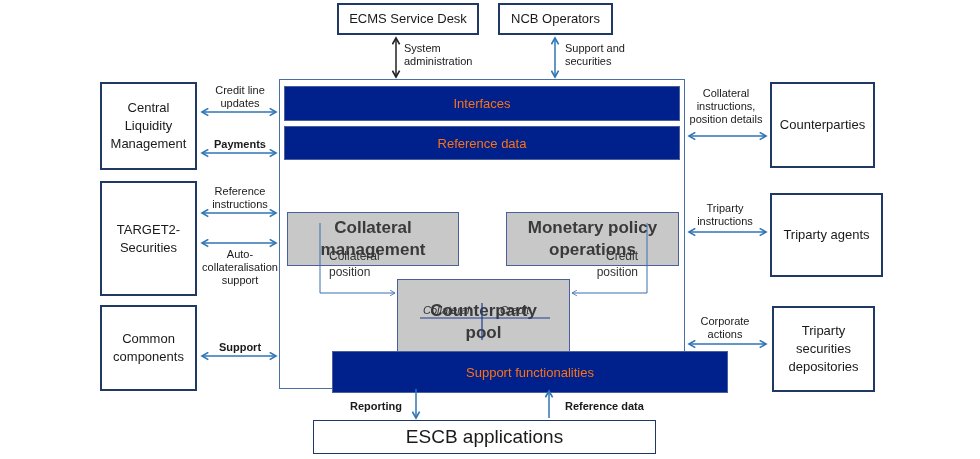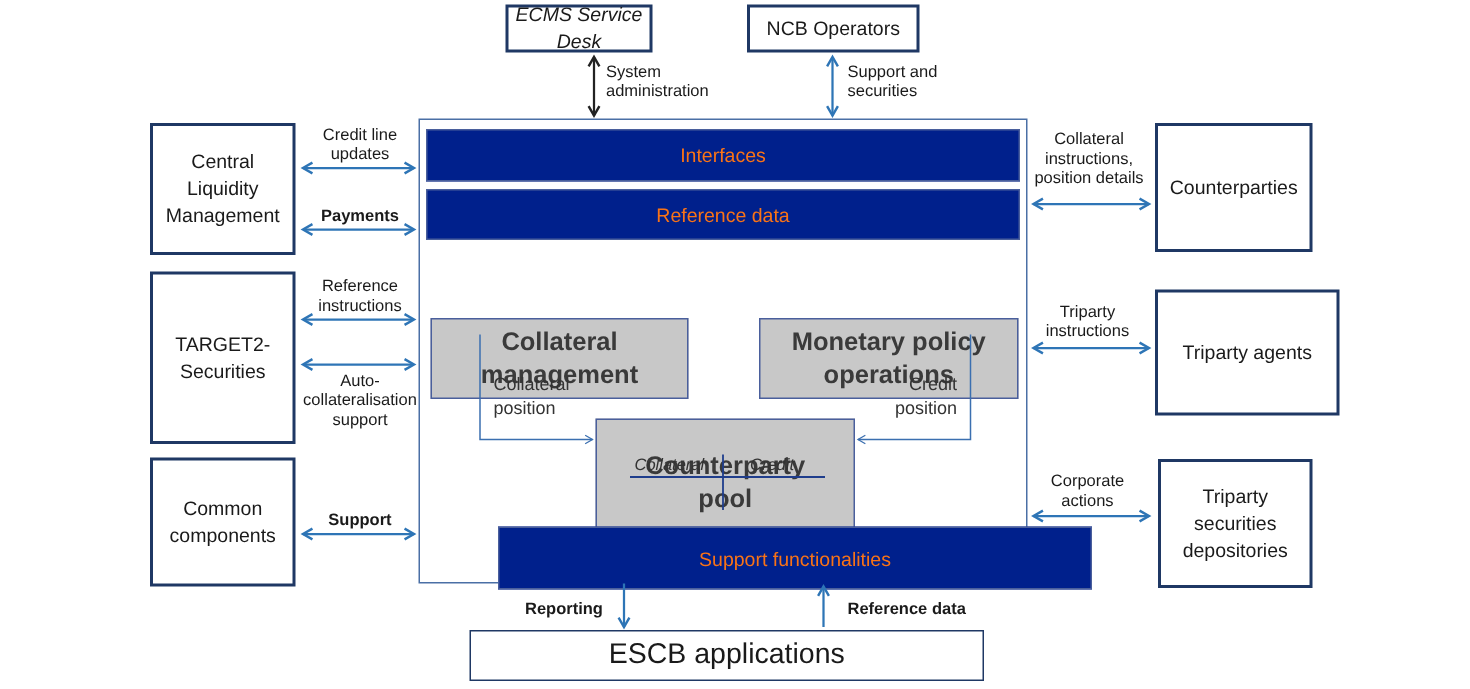--- a/index.html
+++ b/index.html
@@ -9,21 +9,21 @@
   .gray { position:absolute; box-sizing:border-box; background:#c8c8c8; border:1.5px solid #4a5f9c; color:#3a3a3a; font-weight:bold; display:flex; align-items:center; justify-content:center; text-align:center; font-size:17px; line-height:22px;margin-top:43px; }
   .lbl { position:absolute; font-size:11px; line-height:13px; text-align:center; color:#1a1a1a; }
   .lbl-left { text-align:left; }
   .inner-lbl { position:absolute; font-size:12px; line-height:16px; color:#333; }
   .main { position:absolute; left:279px; top:79px; width:406px; height:310px; box-sizing:border-box; border:1.5px solid #4a6fa5; background:#fff; }
   svg.overlay { position:absolute; left:0; top:0; width:980px; height:459px; pointer-events:none; }
 </style>
 </head>
 <body>
 
-<div class="box" style="left:337px;top:3px;width:98px;height:32px;font-style:italic;">
+<div class="box" style="left:337px;top:3px;width:142px;height:32px;">
     <span>ECMS Service Desk</span>
   </div>
 <div class="box" style="left:498px;top:3px;width:115px;height:32px;">
     <span>NCB Operators</span>
   </div>
 
 <div class="lbl lbl-left" style="left:404px;top:42px;"><span>System</span><br><span>administration</span></div>
 <div class="lbl lbl-left" style="left:565px;top:42px;"><span>Support and</span><br><span>securities</span></div>
 
 <div class="box" style="left:100px;top:82px;width:97px;height:88px;">
@@ -38,21 +38,21 @@
 
 <div class="lbl" style="left:205px;top:84px;width:70px;">Credit line updates</div>
 <div class="lbl" style="left:205px;top:138px;width:70px;font-weight:bold;">Payments</div>
 <div class="lbl" style="left:200px;top:185px;width:80px;">Reference instructions</div>
 <div class="lbl" style="left:200px;top:248px;width:80px;">Auto-collateralisation support</div>
 <div class="lbl" style="left:205px;top:341px;width:70px;font-weight:bold;">Support</div>
 
 <div class="box" style="left:770px;top:82px;width:105px;height:86px;">
     <span>Counterparties</span>
   </div>
-<div class="box" style="left:770px;top:193px;width:123px;height:84px;">
+<div class="box" style="left:770px;top:193px;width:113px;height:84px;">
     <span>Triparty agents</span>
   </div>
 <div class="box" style="left:772px;top:306px;width:103px;height:86px;">
     <span style="width:80px;">Triparty securities depositories</span>
   </div>
 
 <div class="lbl" style="left:686px;top:87px;width:80px;">Collateral instructions, position details</div>
 <div class="lbl" style="left:690px;top:202px;width:70px;">Triparty instructions</div>
 <div class="lbl" style="left:690px;top:315px;width:70px;">Corporate actions</div>
 

